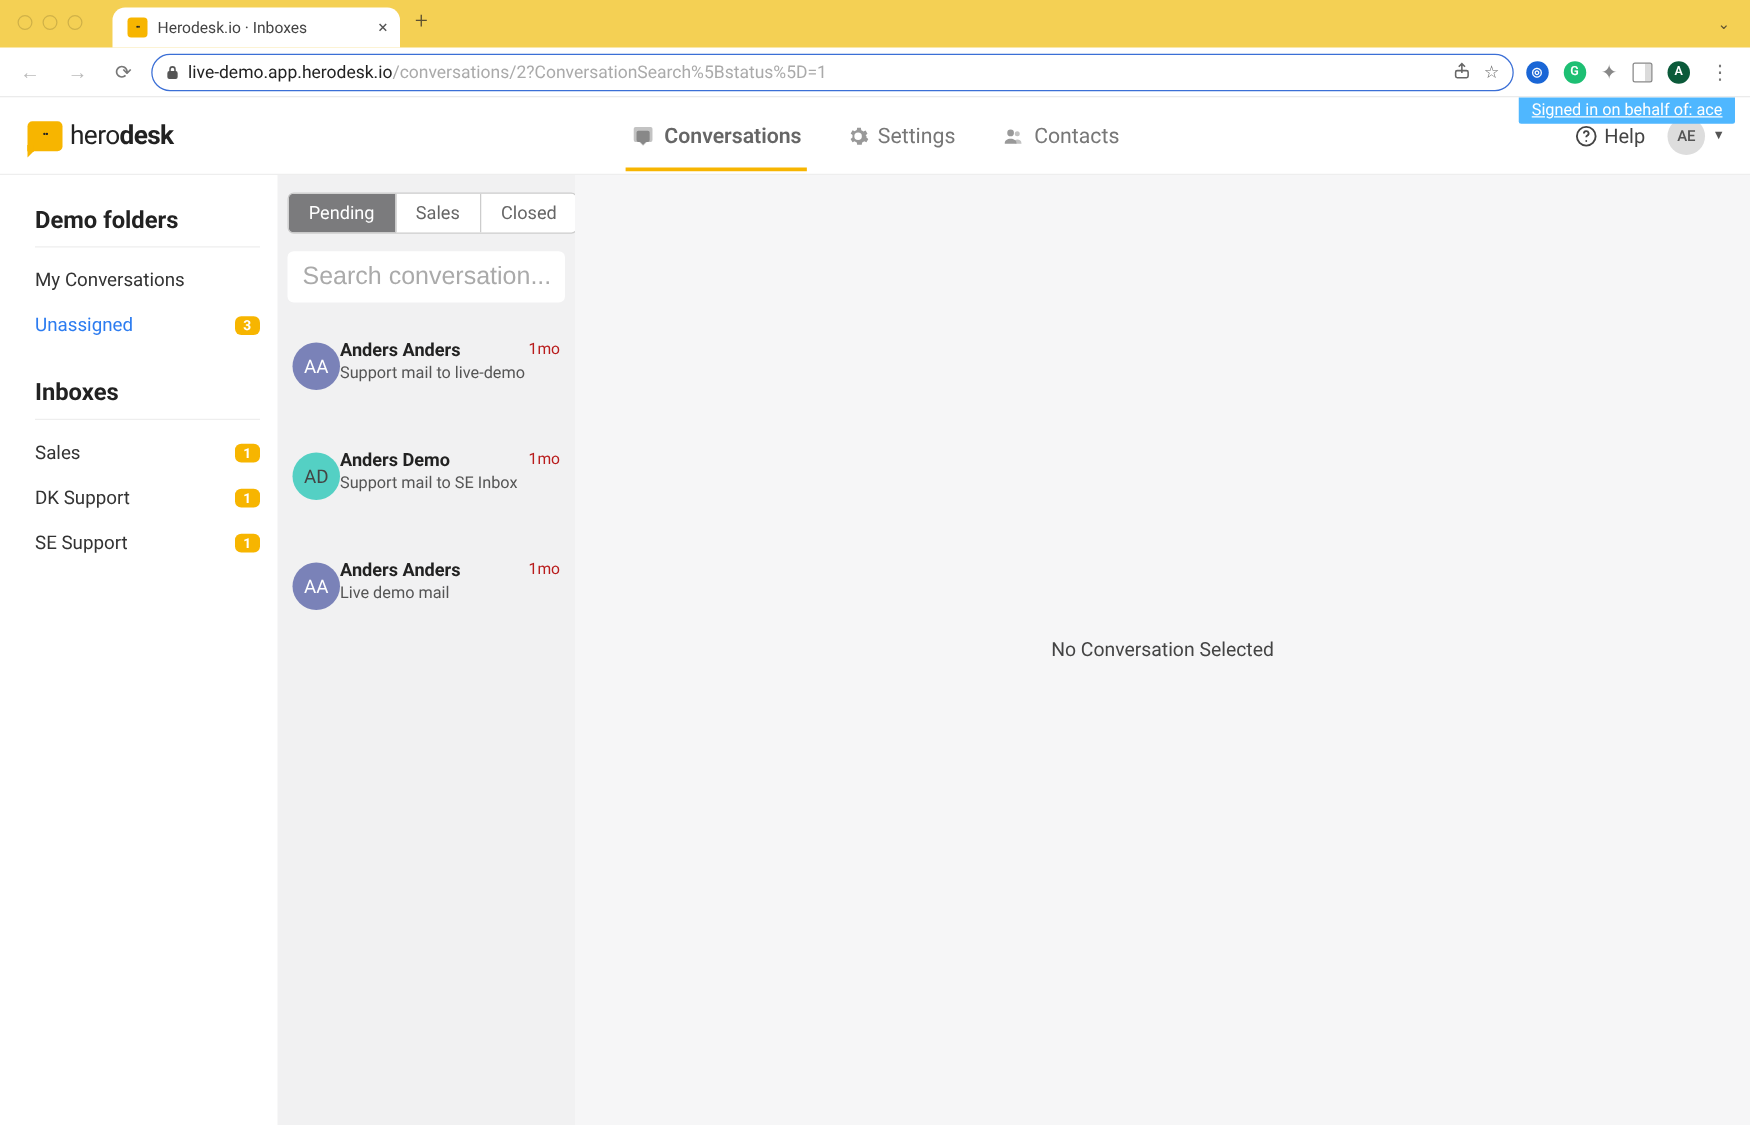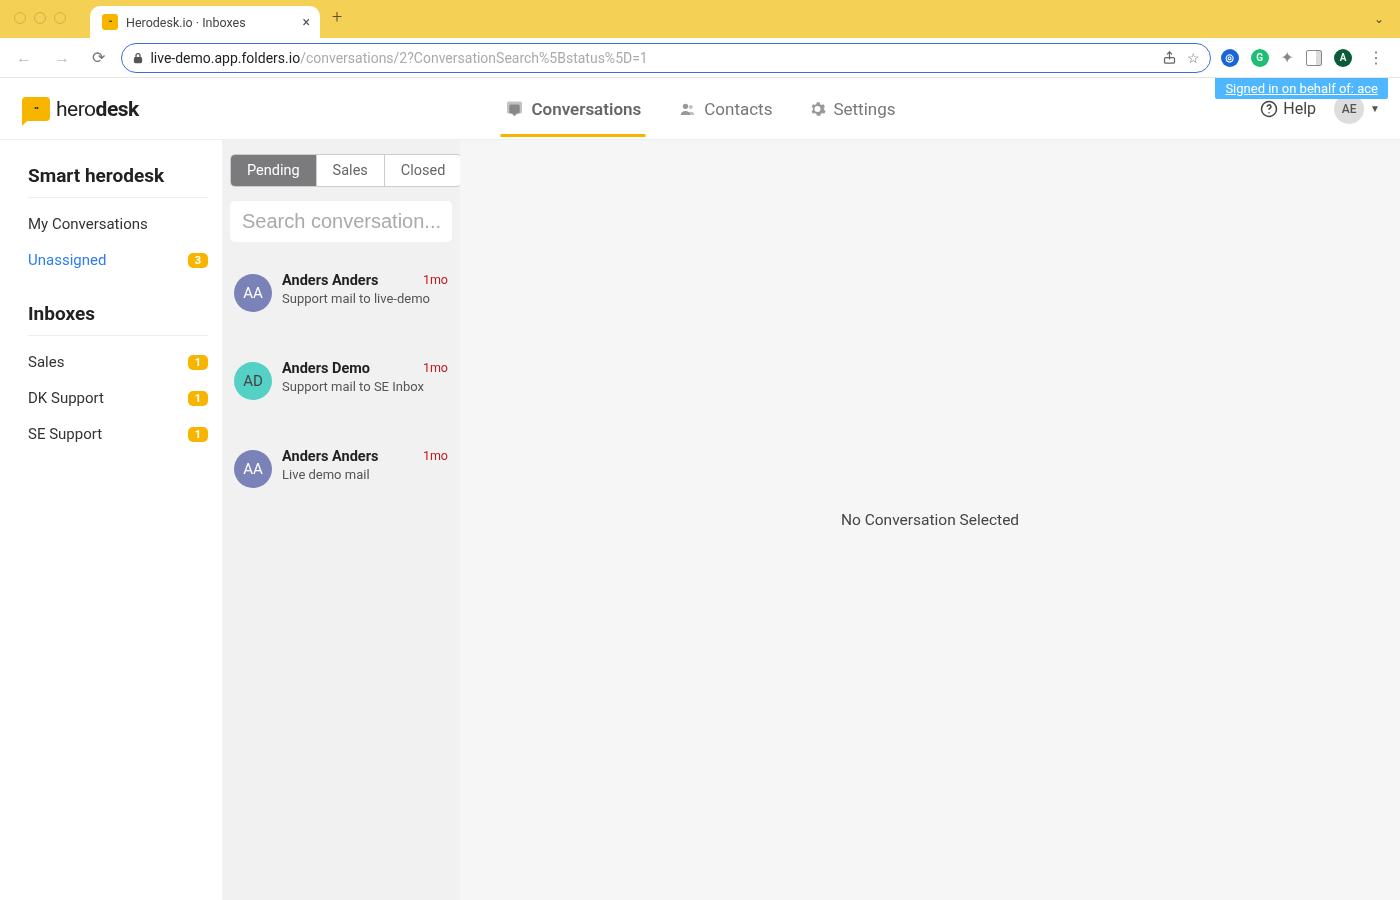--- a/index.html
+++ b/index.html
@@ -65,21 +65,21 @@
   
   .list-col { width: 238px; background: #f1f1f2; padding: 14px 8px 0; }
   .seg { display: inline-flex; border: 1px solid #ccc; border-radius: 5px; overflow: hidden; background:#fff; margin-bottom: 14px; }
   .seg-btn { padding: 7px 16px; font-size: 14.5px; color: #666; cursor: pointer; border-right: 1px solid #ccc; }
   .seg-btn:last-child { border-right: none; }
   .seg-btn.active { background: #7b7b7d; color: #fff; }
   .search-box { background: #fff; border-radius: 5px; padding: 9px 12px; margin-bottom: 18px; }
   .search-box input { border: none; outline: none; width: 100%; font-size: 20px; color: #555; background: transparent; }
   .search-box input::placeholder { color: #aaa; }
   
-  .conv-item { display: flex; gap: 10px; padding: 12px 4px 36px; cursor: pointer; }
+  .conv-item { display: flex; padding: 12px 4px 36px; cursor: pointer; }
   .conv-avatar { width: 38px; height: 38px; border-radius: 50%; display: flex; align-items: center; justify-content: center; color: #fff; font-size: 15px; flex-shrink: 0; margin-top:2px;}
   .av-blue { background: #7a82b8; }
   .av-teal { background: #54d0c4; color:#444;}
   .conv-body { flex: 1; min-width: 0; }
   .conv-top { display: flex; justify-content: space-between; align-items: flex-start; gap: 6px; }
   .conv-name { font-weight: 700; font-size: 14.5px; color: #222; white-space: nowrap; overflow: hidden; text-overflow: ellipsis; }
   .conv-time { font-size: 12.5px; color: #b91c1c; }
   .conv-subj { font-size: 13px; color: #555; margin-top: 2px; white-space: nowrap; overflow: hidden; text-overflow: ellipsis; }
   
   .detail-col { flex: 1; background: #f6f6f7; display: flex; align-items: center; justify-content: center; }
@@ -109,21 +109,21 @@
   <span class="nav-btn disabled">←</span>
   <span class="nav-btn disabled">→</span>
   <span class="nav-btn">⟳</span>
   <div class="url-bar">
     <span class="lock-icon">
       <svg width="12" height="12" viewBox="0 0 24 24" fill="none" stroke="#555" stroke-width="2.5">
           <rect x="5" y="11" width="14" height="10" rx="2" fill="#555"></rect>
           <path d="M8 11V7a4 4 0 0 1 8 0v4" fill="none"></path>
         </svg>
     </span>
-    <span class="url-text"><span class="host">live-demo.app.folders.io</span><span>/conversations/2?ConversationSearch%5Bstatus%5D=1</span></span>
+    <span class="url-text"><span class="host">live-demo.app.herodesk.io</span><span>/conversations/2?ConversationSearch%5Bstatus%5D=1</span></span>
     <div class="url-actions">
       <span>
         <svg width="15" height="15" viewBox="0 0 24 24" fill="none" stroke="#666" stroke-width="2">
             <path d="M12 3v12M8 7l4-4 4 4"></path>
             <rect x="4" y="12" width="16" height="9" rx="2"></rect>
           </svg>
       </span>
       <span>☆</span>
     </div>
   </div>
@@ -145,39 +145,39 @@
   </div>
   <nav class="main-nav">
     <a class="active">
       <span class="nav-ic">
         <svg width="20" height="18" viewBox="0 0 24 24" fill="#888">
             <path d="M20 2H4a2 2 0 0 0-2 2v12a2 2 0 0 0 2 2h4l4 4 4-4h4a2 2 0 0 0 2-2V4a2 2 0 0 0-2-2z" opacity=".5"></path>
             <path d="M17 6H7a2 2 0 0 0-2 2v8a2 2 0 0 0 2 2h2l3 3 3-3h2a2 2 0 0 0 2-2V8a2 2 0 0 0-2-2z"></path>
           </svg>
       </span>
       <span>Conversations</span>
+    </a>
+    <a>
+      <span class="nav-ic">
+        <svg width="18" height="18" viewBox="0 0 24 24" fill="#999">
+            <path d="M12 8a4 4 0 1 0 0 8 4 4 0 0 0 0-8zm9 4a9 9 0 0 1-.1 1.3l2 1.6-2 3.4-2.4-1a7 7 0 0 1-2.2 1.3l-.4 2.5H11l-.4-2.5a7 7 0 0 1-2.2-1.3l-2.4 1-2-3.4 2-1.6A9 9 0 0 1 6 12a9 9 0 0 1 .1-1.3l-2-1.6 2-3.4 2.4 1A7 7 0 0 1 10.6 5.4L11 3h4l.4 2.5a7 7 0 0 1 2.2 1.3l2.4-1 2 3.4-2 1.6A9 9 0 0 1 21 12z"></path>
+          </svg>
+      </span>
+      <span>Settings</span>
     </a>
     <a>
       <span class="nav-ic">
         <svg width="20" height="16" viewBox="0 0 24 24" fill="#999">
             <circle cx="9" cy="8" r="4"></circle>
             <circle cx="17" cy="9" r="3" opacity=".6"></circle>
             <path d="M2 20c0-3 3-5 7-5s7 2 7 5v1H2z"></path>
             <path d="M15 21v-1c0-1.2-.4-2.3-1-3.2 1-.5 2-.8 3-.8 3 0 5 1.6 5 4v1z" opacity=".6"></path>
           </svg>
       </span>
       <span>Contacts</span>
-    </a>
-    <a>
-      <span class="nav-ic">
-        <svg width="18" height="18" viewBox="0 0 24 24" fill="#999">
-            <path d="M12 8a4 4 0 1 0 0 8 4 4 0 0 0 0-8zm9 4a9 9 0 0 1-.1 1.3l2 1.6-2 3.4-2.4-1a7 7 0 0 1-2.2 1.3l-.4 2.5H11l-.4-2.5a7 7 0 0 1-2.2-1.3l-2.4 1-2-3.4 2-1.6A9 9 0 0 1 6 12a9 9 0 0 1 .1-1.3l-2-1.6 2-3.4 2.4 1A7 7 0 0 1 10.6 5.4L11 3h4l.4 2.5a7 7 0 0 1 2.2 1.3l2.4-1 2 3.4-2 1.6A9 9 0 0 1 21 12z"></path>
-          </svg>
-      </span>
-      <span>Settings</span>
     </a>
   </nav>
   <div class="header-right">
     <div class="help-link">
       <span>
         <svg width="18" height="18" viewBox="0 0 24 24" fill="none" stroke="#444" stroke-width="2">
             <circle cx="12" cy="12" r="10"></circle>
             <path d="M9.5 9a2.5 2.5 0 1 1 3.5 2.3c-.8.4-1 1-1 1.7"></path>
             <circle cx="12" cy="17" r="1" fill="#444" stroke="none"></circle>
           </svg>
@@ -187,21 +187,21 @@
     <div class="user-menu">
       <div class="user-avatar">AE</div>
       <span class="caret">▼</span>
     </div>
   </div>
 </div>
 
 <div class="app-body">
 
   <aside class="sidebar">
-    <div class="sb-heading">Smart herodesk</div>
+    <div class="sb-heading">Demo folders</div>
     <div class="sb-item">
       <span>My Conversations</span>
     </div>
     <div class="sb-item active">
       <span>Unassigned</span>
       <span class="sb-badge">3</span>
     </div>
     <div class="sb-section-2">
       <div class="sb-heading">Inboxes</div>
       <div class="sb-item">

